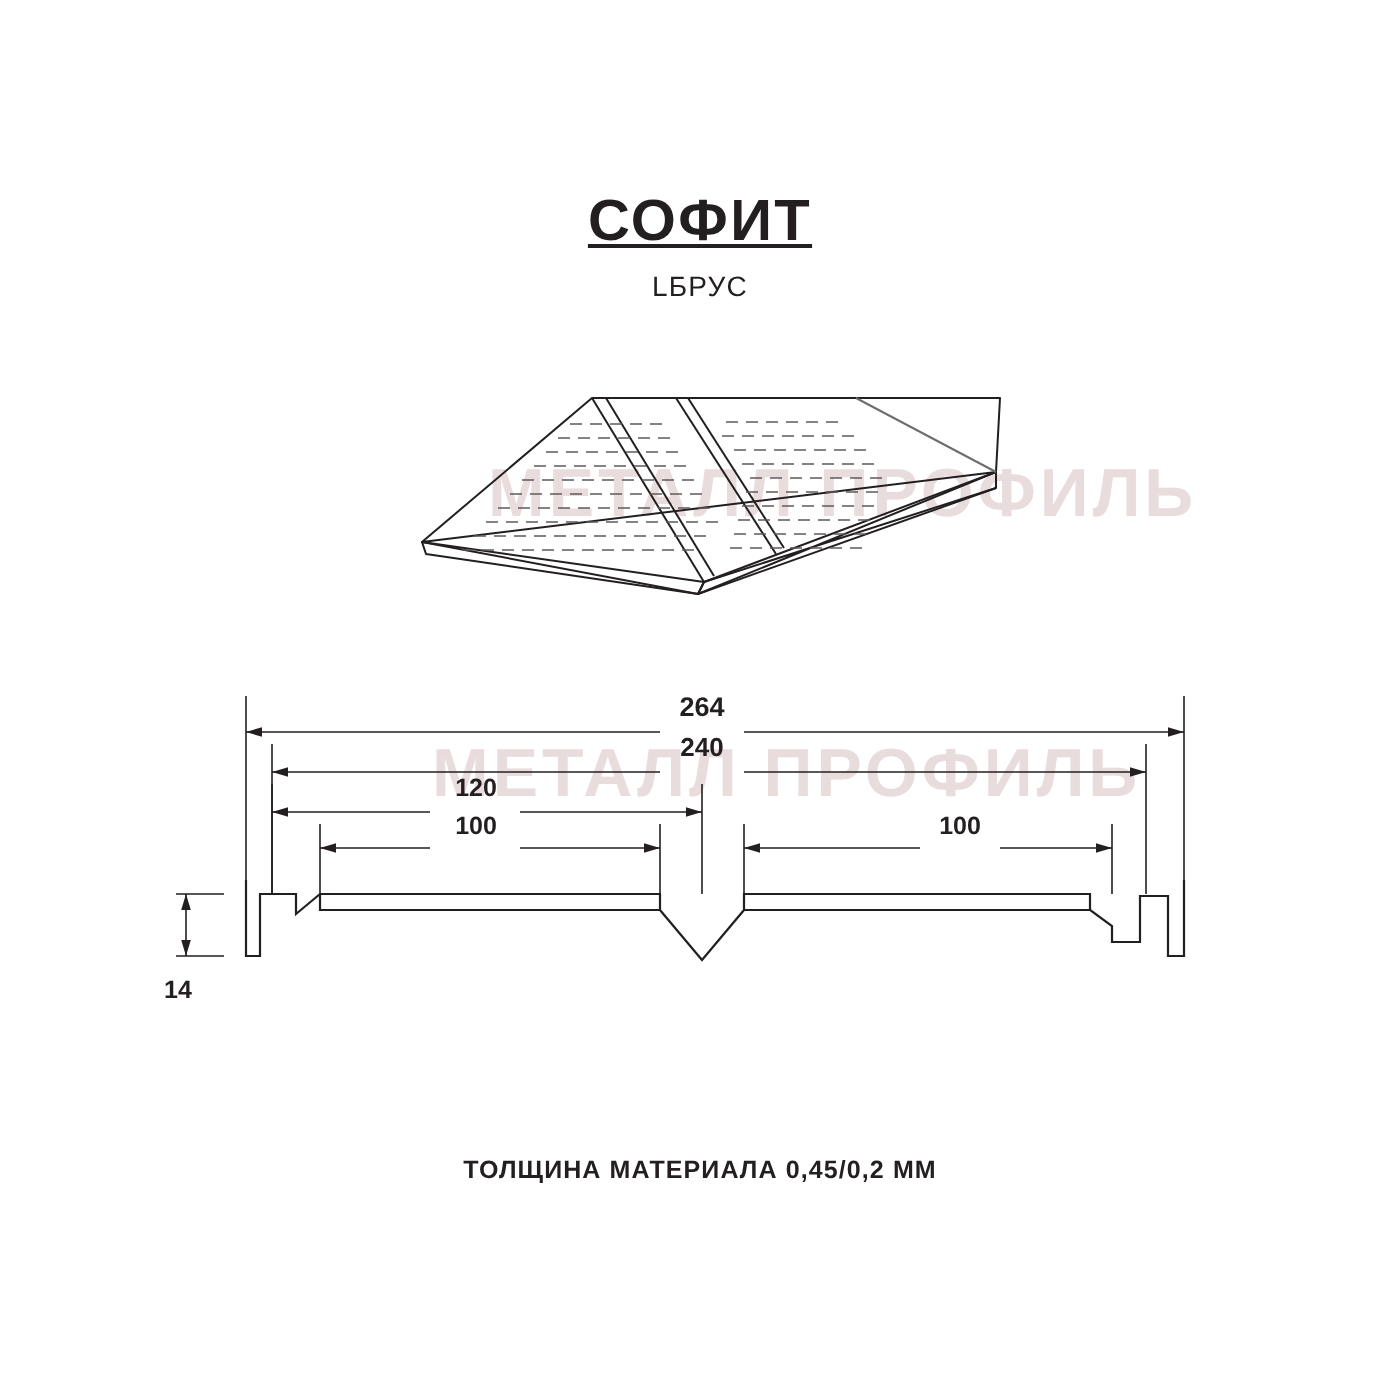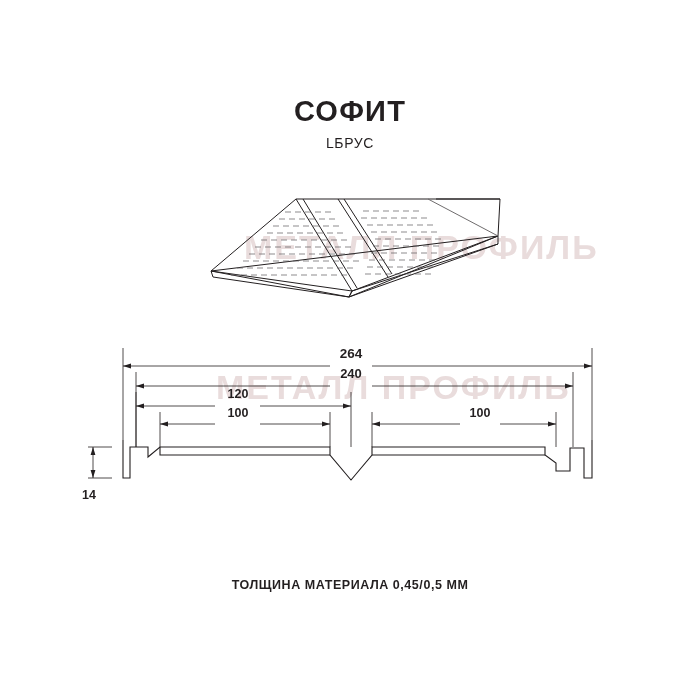--- a/index.html
+++ b/index.html
@@ -27,20 +27,21 @@
     top: 96px;
     width: 700px;
     text-align: center;
   }
   .title {
     font-size: 29px;
     font-weight: bold;
     letter-spacing: 1.2px;
     line-height: 1.05;
     color: #231f20;
+    text-decoration: underline;
   }
   .subtitle {
     margin-top: 9px;
     font-size: 14px;
     font-weight: normal;
     letter-spacing: 0.6px;
     color: #231f20;
   }
   .footer-note {
     position: absolute;
@@ -187,13 +188,13 @@
   <g>
     <text x="351" y="358" text-anchor="middle" font-size="13.5" font-weight="bold">264</text>
     <text x="351" y="378" text-anchor="middle" font-size="13" font-weight="bold">240</text>
     <text x="238" y="398" text-anchor="middle" font-size="12.5" font-weight="bold">120</text>
     <text x="238" y="417" text-anchor="middle" font-size="12.5" font-weight="bold">100</text>
     <text x="480" y="417" text-anchor="middle" font-size="12.5" font-weight="bold">100</text>
     <text x="89" y="499" text-anchor="middle" font-size="12.5" font-weight="bold">14</text>
   </g>
 </svg>
 
-<div class="footer-note">ТОЛЩИНА МАТЕРИАЛА 0,45/0,5 ММ</div>
+<div class="footer-note">ТОЛЩИНА МАТЕРИАЛА 0,45/0,2 ММ</div>
 
 </body></html>

